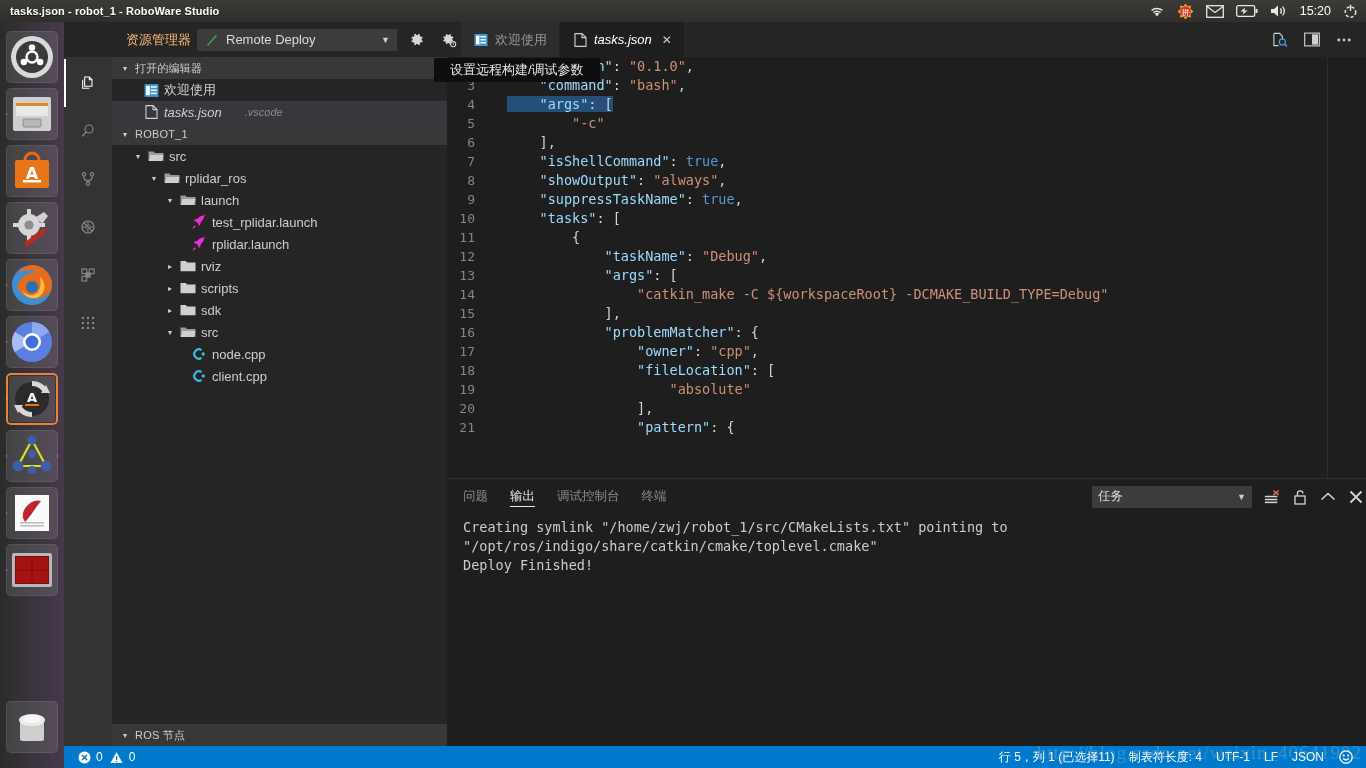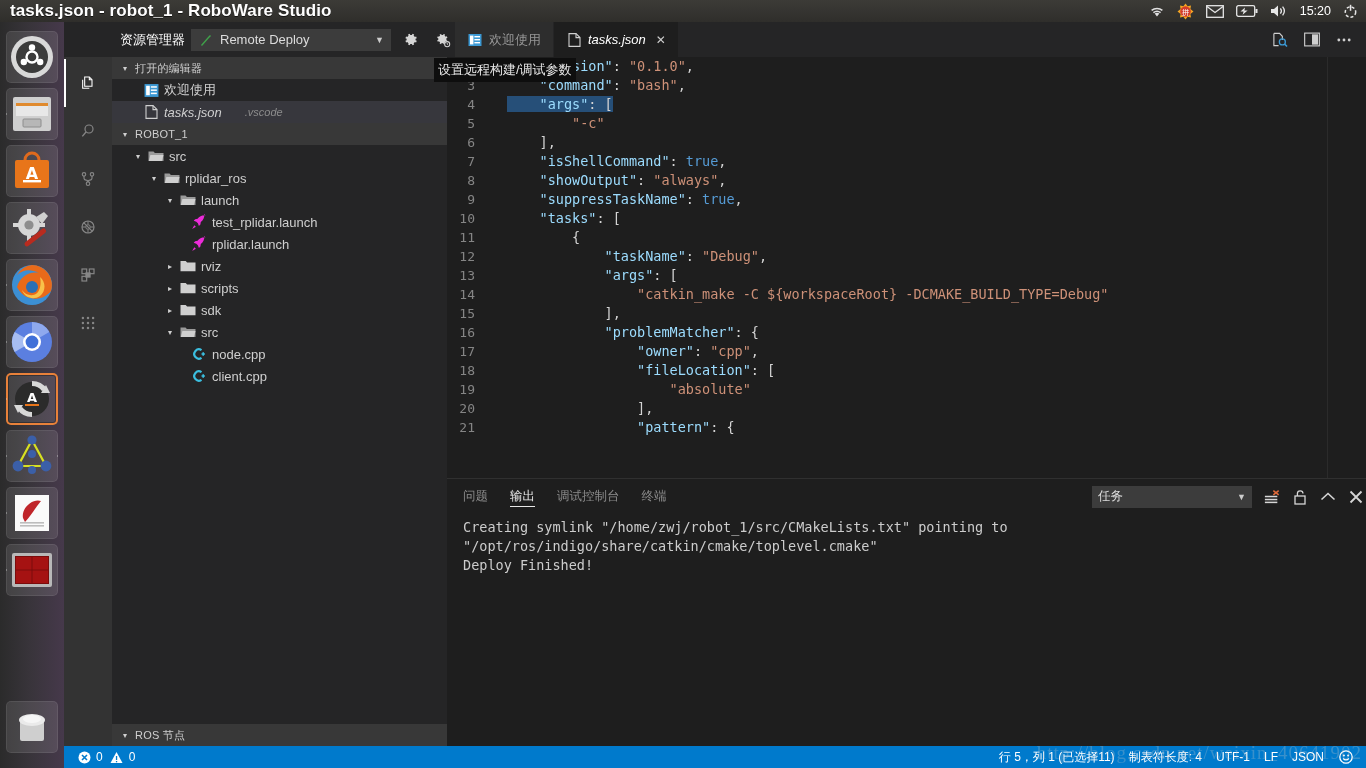--- a/index.html
+++ b/index.html
@@ -17,21 +17,21 @@
   
   .ubuntu-topbar {
     position: absolute; left: 0; top: 0; width: 1366px; height: 22px;
     background: linear-gradient(to bottom, #3c3b37 0%, #2f2e2b 100%);
     display: flex; align-items: center;
     color: #f2f1f0;
     font-size: 12px;
     z-index: 50;
   }
   .ubuntu-title {
-    margin-left: 10px; font-weight: bold; font-size: 17px;
+    margin-left: 10px; font-weight: bold; font-size: 11px;
     letter-spacing: .1px; color: #fefefe;
     text-shadow: 0 1px 0 rgba(0,0,0,.6);
   }
   .tray { margin-left: auto; display: flex; align-items: center; gap: 12px; padding-right: 8px; }
   .tray-item { display: flex; align-items: center; justify-content: center; height: 22px; }
   .tray-clock { font-size: 12.5px; color: #fff; text-align: center; }
 
   
   .launcher {
     position: absolute; left: 0; top: 22px; width: 64px; height: 746px;
@@ -74,21 +74,21 @@
   }
 
   
   .vs-toolbar {
     height: 35px; background: #252526; display: flex; align-items: stretch;
     flex: 0 0 35px;
   }
   .activity-spacer { width: 48px; }
 
   .rd-group { display: flex; align-items: center; padding-left: 8px; gap: 6px; }
-  .rd-label { color: #ffffff; font-size: 13px; }
+  .rd-label { color: #fdba74; font-size: 13px; margin-left: 6px; }
   .rd-select {
     display: flex; align-items: center;
     width: 200px; height: 22px; background: #3c3c3c;
     color: #dcdcdc; font-size: 13px; padding: 0 6px; gap: 6px;
     border: 1px solid #3c3c3c;
   }
   .rd-select .sel-text { flex: 1; overflow: hidden; white-space: nowrap; }
   .rd-caret { color: #cccccc; font-size: 9px; }
   .rd-icon-btn {
     width: 26px; height: 26px; display: flex; align-items: center; justify-content: center;
@@ -206,21 +206,21 @@
     font-size: 12px; z-index: 30;
   }
   .sb-left { display: flex; align-items: center; gap: 6px; padding-left: 12px; }
   .sb-right { margin-left: auto; display: flex; align-items: center; gap: 14px; padding-right: 12px; }
   .sb-item { display: flex; align-items: center; gap: 4px; white-space: nowrap; }
 
   
   .tooltip {
     position: absolute; left: 434px; top: 58px;
     background: #0e0e0e; color: #e8e8e8;
-    padding: 3px 4px; font-size: 13px; z-index: 60; white-space: nowrap;
+    padding: 3px 16px; font-size: 13px; z-index: 60; white-space: nowrap;
   }
 
   
   .watermark {
     position: absolute; right: 4px; bottom: 4px;
     font-family: "Liberation Serif", "DejaVu Serif", serif;
     font-size: 19px; color: rgba(200,200,200,0.28);
     letter-spacing: 1px; z-index: 70; pointer-events: none; white-space: nowrap;
   }
 </style>

